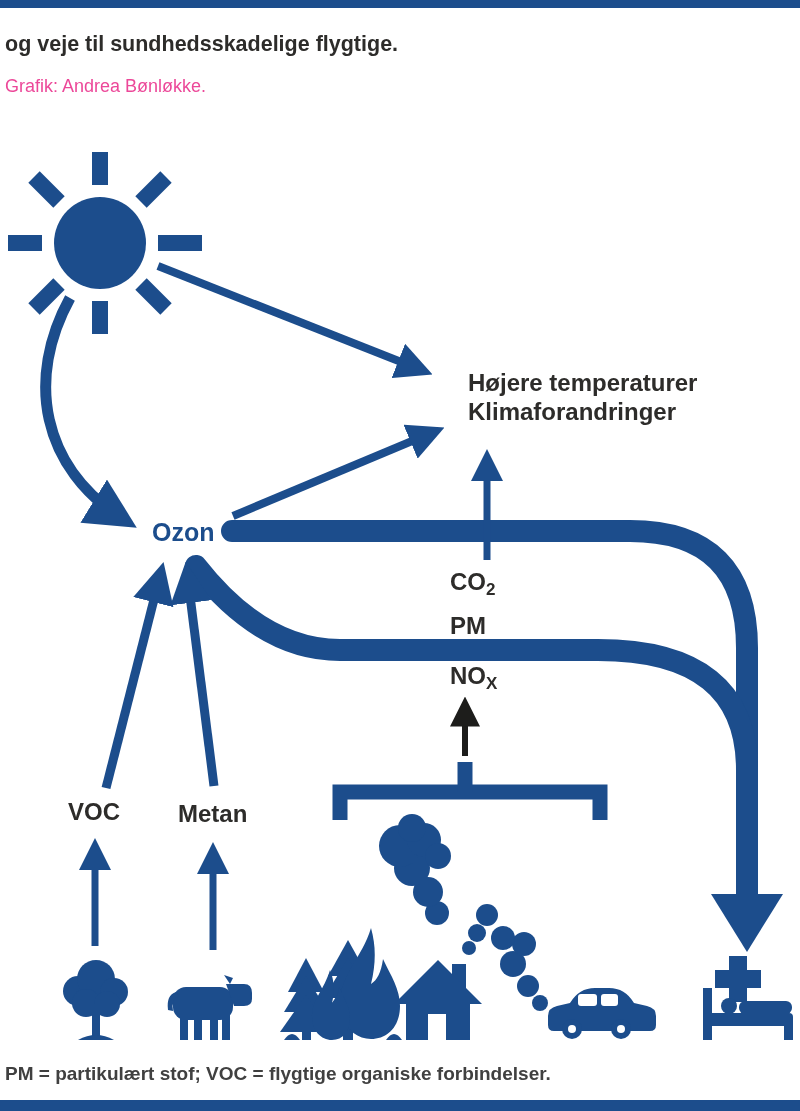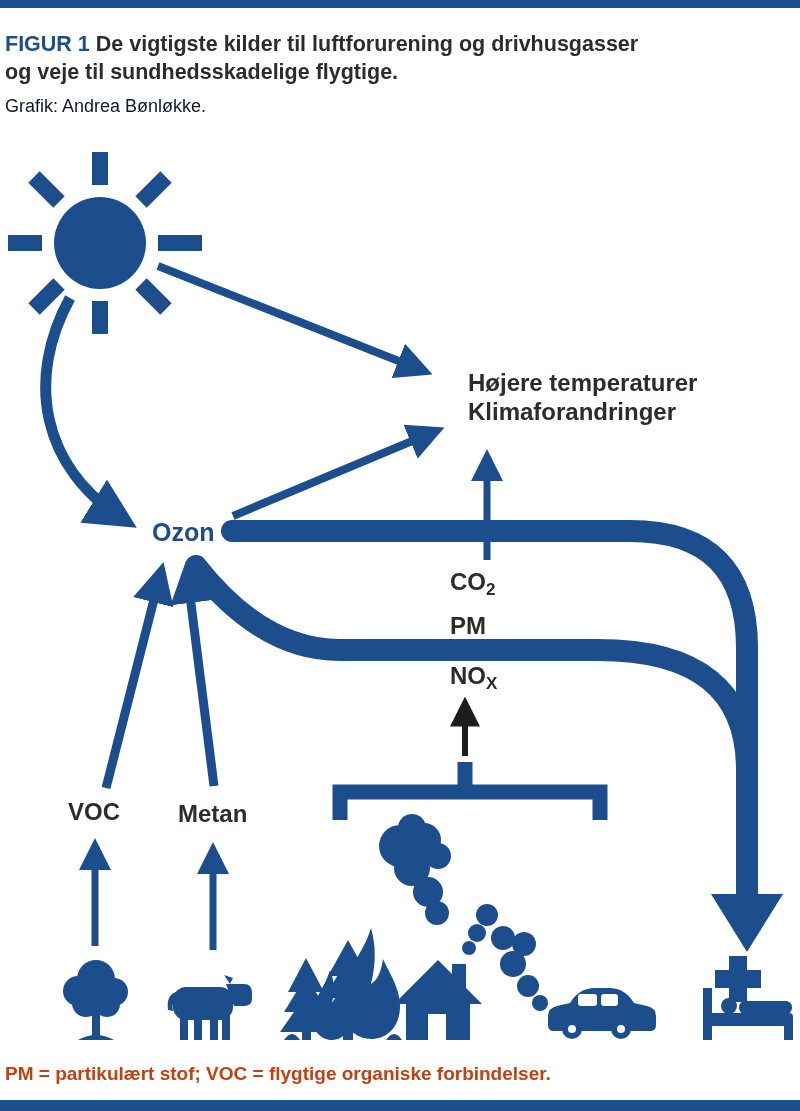--- a/index.html
+++ b/index.html
@@ -5,42 +5,38 @@
   * { margin: 0; padding: 0; box-sizing: border-box; }
   html, body { background: #fff; }
   body { font-family: "Liberation Sans", sans-serif; }
   .page { position: relative; width: 800px; height: 1111px; background: #fff; overflow: hidden; }
   .bar { position: absolute; left: 0; width: 800px; background: #1c4d8c; }
   .bar-top { top: 0; height: 8px; }
   .bar-bottom { top: 1100px; height: 11px; }
   .header { position: absolute; top: 30px; left: 5px; width: 792px; }
   .title-line { font-size: 21.5px; font-weight: bold; color: #2d2c2a; line-height: 1.32; white-space: nowrap; }
   .figur { color: #1c4d8c; }
-  .credit { margin-top: 9px; font-size: 18px; font-weight: 400; color: #0f172a; }
-  .footnote { position: absolute; left: 5px; top: 1063px; font-size: 19px; font-weight: bold; color: #c2410c; }
+  .credit { margin-top: 18px; font-size: 18px; font-weight: 400; color: #ec4899; }
+  .footnote { position: absolute; left: 5px; top: 1063px; font-size: 19px; font-weight: bold; color: #404040; }
   svg.diagram { position: absolute; left: 0; top: 0; }
   svg text { font-family: "Liberation Sans", sans-serif; font-weight: bold; }
   .fnavy { fill: #1c4d8c; }
   .snavy { stroke: #1c4d8c; fill: none; }
   .sdark { stroke: #1d1d1b; fill: none; }
   .tdark { fill: #2d2c2a; }
   .tnavy { fill: #1c4d8c; }
 </style>
 </head>
 <body>
 
 <div class="page">
 
   <div class="bar bar-top"></div>
 
   <div class="header">
-    <div class="title-line">
-      <span class="figur">FIGUR 1</span>
-      <span>De vigtigste kilder til luftforurening og drivhusgasser</span>
-    </div>
     <div class="title-line">og veje til sundhedsskadelige flygtige.</div>
     <div class="credit">Grafik: Andrea Bønløkke.</div>
   </div>
 
   <svg class="diagram" width="800" height="1111" viewBox="0 0 800 1111">
     <defs>
       <marker id="mN" viewBox="0 0 10 10" refX="7.5" refY="5" markerWidth="4.6" markerHeight="4.6" orient="auto" markerUnits="strokeWidth">
         <path d="M0 0 L10 5 L0 10 Z" fill="#1c4d8c"></path>
       </marker>
       <marker id="mK" viewBox="0 0 10 10" refX="7.5" refY="5" markerWidth="5" markerHeight="5" orient="auto" markerUnits="strokeWidth">

